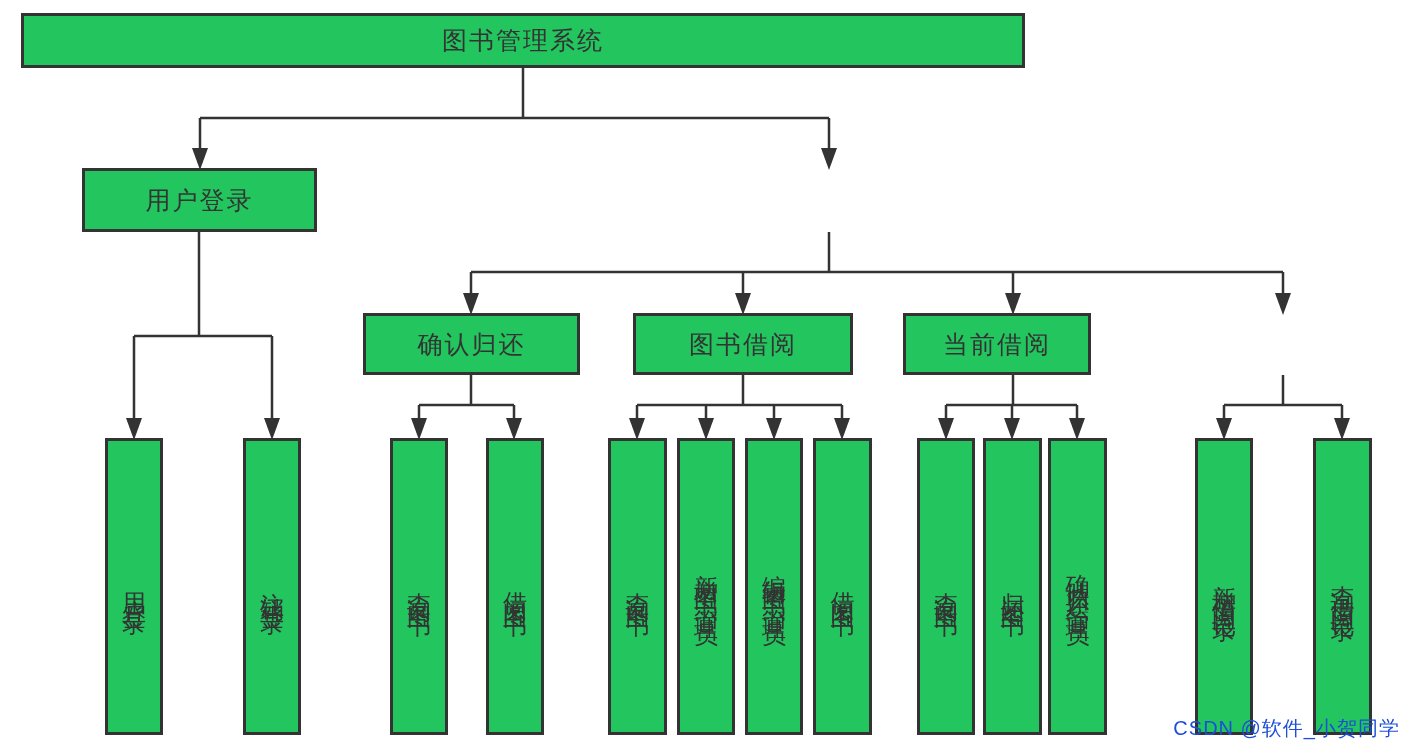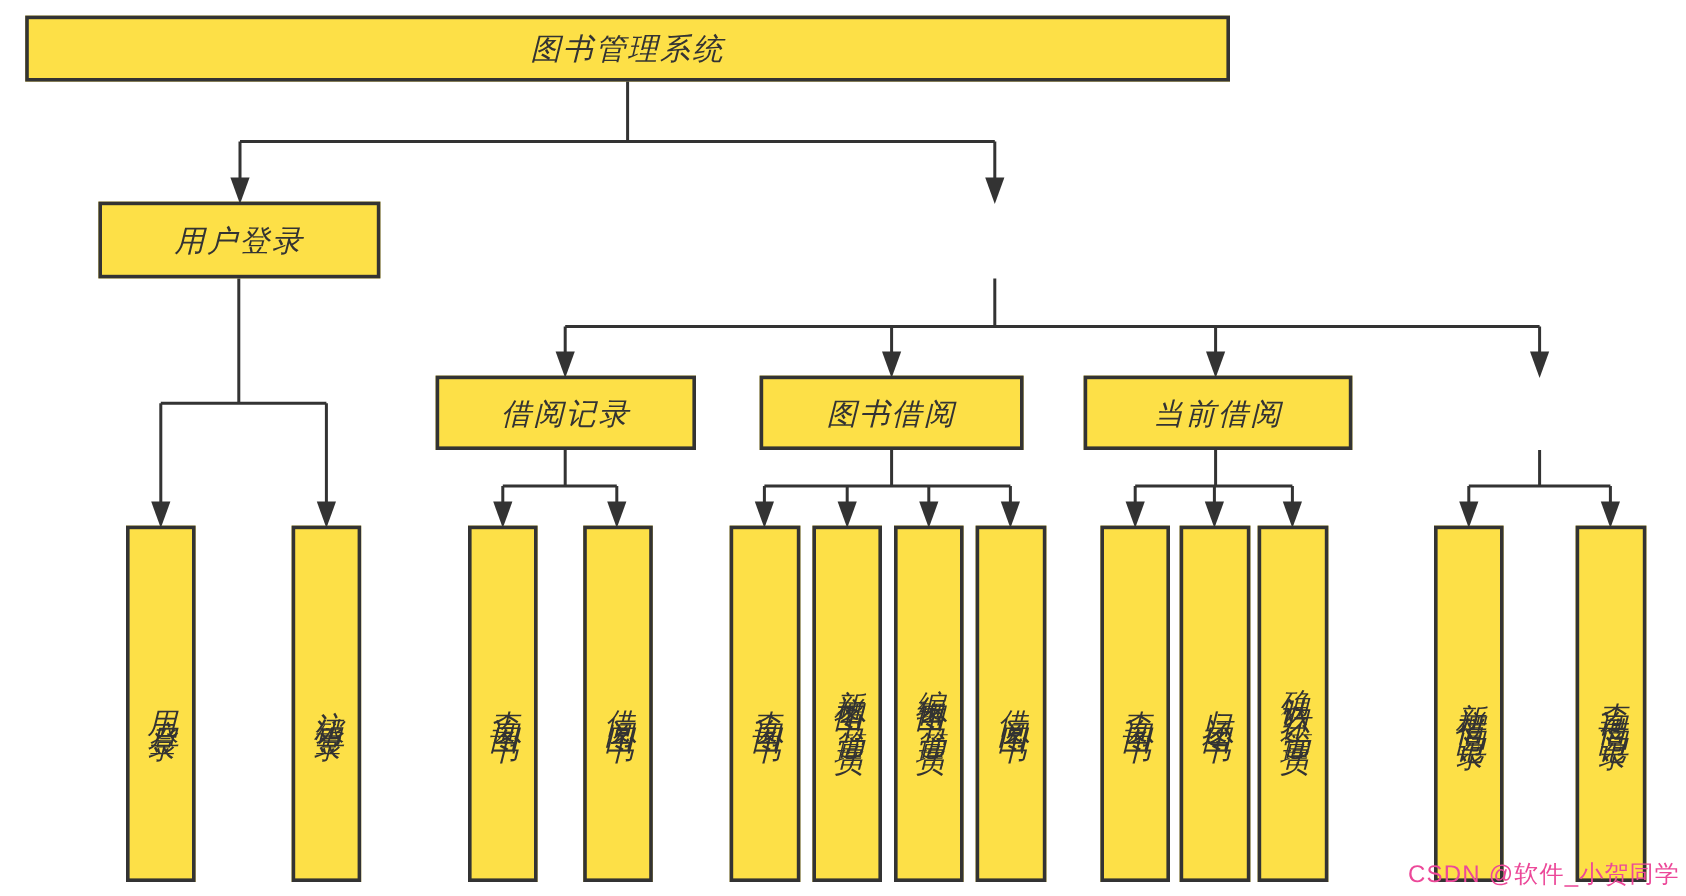--- a/index.html
+++ b/index.html
@@ -2,31 +2,31 @@
 <html><head>
 <meta charset="utf-8">
 <style>
   html,body{margin:0;padding:0;background:#fff;}
   .page{
     position:relative;width:1405px;height:747px;background:#ffffff;
     font-family:"Liberation Sans",sans-serif;overflow:hidden;
   }
   .lines{position:absolute;left:0;top:0;z-index:2;pointer-events:none;}
   .box{
-    position:absolute;box-sizing:border-box;border:3px solid #333333;background:#fde047;
-    display:flex;align-items:center;justify-content:center;color:#333333;z-index:1;font-style:italic;
+    position:absolute;box-sizing:border-box;border:3px solid #333333;background:#22c55e;
+    display:flex;align-items:center;justify-content:center;color:#333333;z-index:1;
   }
   .h-box{font-size:25px;letter-spacing:2px;font-weight:400;}
   .v-box{
     writing-mode:vertical-rl;text-orientation:mixed;
     font-size:24px;letter-spacing:7px;line-height:1;font-weight:400;
   }
   .watermark{
     position:absolute;right:5px;bottom:5px;z-index:3;
-    font-size:20px;color:#ec4899;letter-spacing:1px;white-space:nowrap;
+    font-size:20px;color:#1d4ed8;letter-spacing:1px;white-space:nowrap;
   }
 </style>
 </head>
 <body>
 
 <div class="page">
 
   <svg class="lines" width="1405" height="747" viewBox="0 0 1405 747">
     <defs>
       <polygon id="arr" points="-8,-22 8,-22 0,0" fill="#333333"></polygon>
@@ -60,23 +60,23 @@
       <use href="#arr" transform="translate(1077,440)"></use>
       <use href="#arr" transform="translate(1224,440)"></use>
       <use href="#arr" transform="translate(1342,440)"></use>
     </g>
   </svg>
 
   <div class="box h-box" style="left:21px;top:13px;width:1004px;height:55px">图书管理系统</div>
 
   <div class="box h-box" style="left:82px;top:168px;width:235px;height:64px">用户登录</div>
 
-  <div class="box h-box" style="left:363px;top:313px;width:217px;height:62px">借阅记录</div>
+  <div class="box h-box" style="left:363px;top:313px;width:217px;height:62px">确认归还</div>
   <div class="box h-box" style="left:633px;top:313px;width:220px;height:62px">图书借阅</div>
-  <div class="box h-box" style="left:903px;top:313px;width:224px;height:62px">当前借阅</div>
+  <div class="box h-box" style="left:903px;top:313px;width:188px;height:62px">当前借阅</div>
 
   <div class="box v-box" style="left:105px;top:438px;width:58px;height:297px">用户登录</div>
   <div class="box v-box" style="left:243px;top:438px;width:58px;height:297px">注销登录</div>
 
   <div class="box v-box" style="left:390px;top:438px;width:58px;height:297px">查询图书</div>
   <div class="box v-box" style="left:486px;top:438px;width:58px;height:297px">借阅图书</div>
 
   <div class="box v-box" style="left:608px;top:438px;width:59px;height:297px">查询图书</div>
   <div class="box v-box" style="left:677px;top:438px;width:58px;height:297px">新增图书（管理员）</div>
   <div class="box v-box" style="left:745px;top:438px;width:58px;height:297px">编辑图书（管理员）</div>

